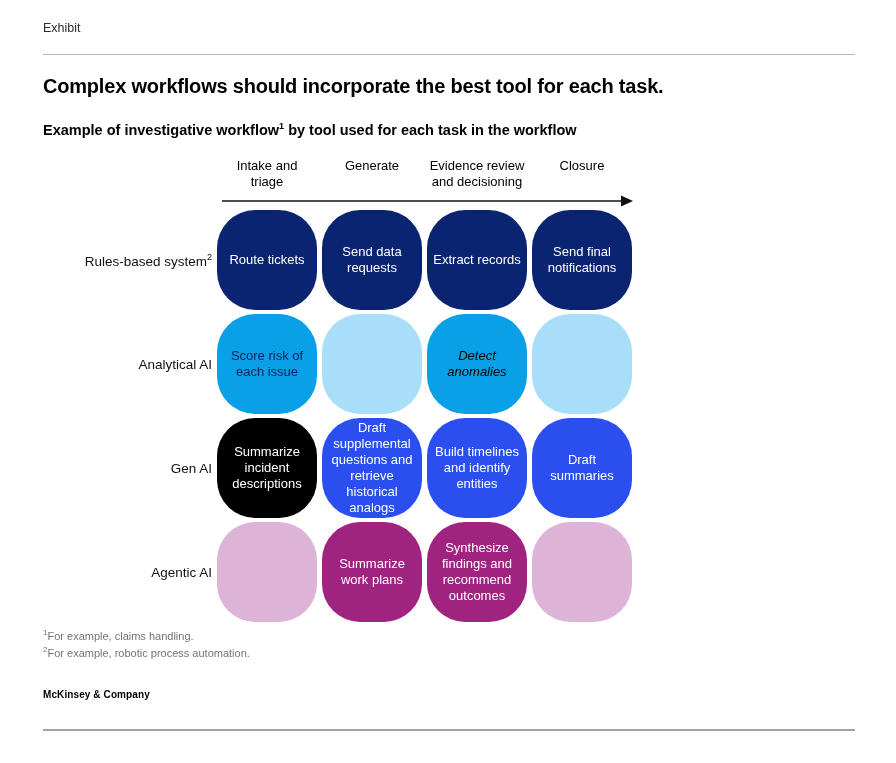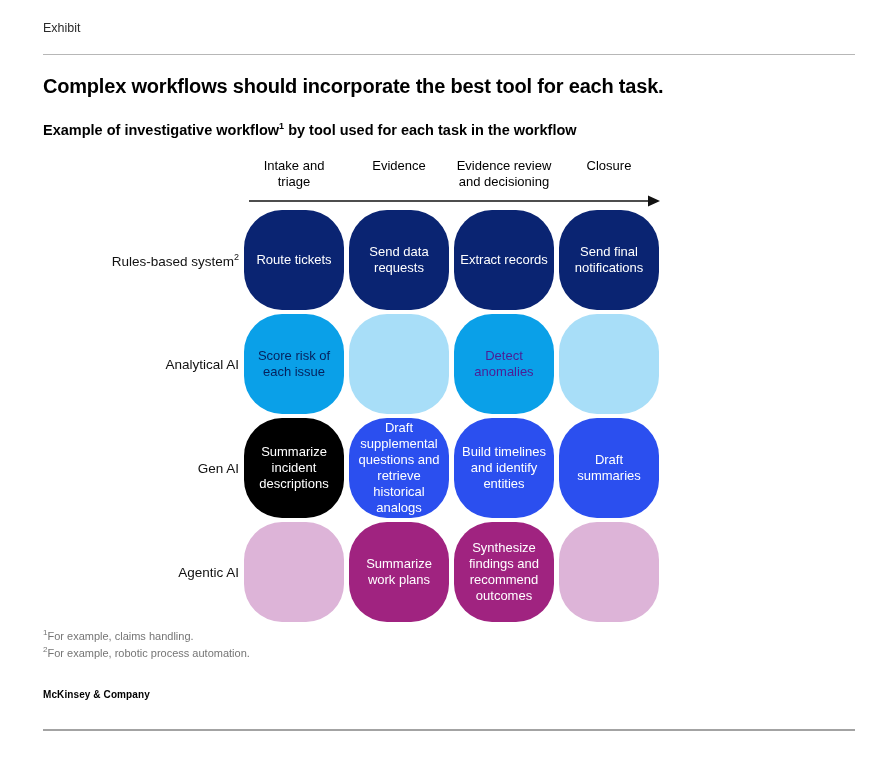--- a/index.html
+++ b/index.html
@@ -6,21 +6,21 @@
   .page {
     position:relative; width:896px; height:763px; overflow:hidden;
     background:#ffffff; font-family:"Liberation Sans", sans-serif; color:#000;
   }
   .exhibit { position:absolute; left:43px; top:21px; font-size:12.5px; color:#2b2b2b; }
   .rule-top { position:absolute; left:43px; top:54px; width:812px; height:1px; background:#b7b7b7; }
   .title { position:absolute; left:43px; top:75px; font-size:20px; font-weight:bold; letter-spacing:-0.2px; }
   .subtitle { position:absolute; left:43px; top:121px; font-size:14.5px; font-weight:bold; }
   .subtitle sup, .rowlabel sup { font-size:9px; }
 
-  .chart { position:absolute; left:54px; top:156px; }
+  .chart { position:absolute; left:27px; top:156px; }
   .grid {
     display:grid;
     grid-template-columns:185px repeat(4, 100px);
     column-gap:5px; row-gap:4px;
   }
   .hdr-spacer { height:50px; }
   .hdr { height:50px; display:flex; justify-content:center; align-items:flex-start; }
   .hdr span { display:inline-block; text-align:center; font-size:13px; line-height:15.5px; padding-top:2px; }
   .hdr-w90 span { width:90px; }
   .hdr-w112 span { width:112px; }
@@ -58,21 +58,21 @@
       <polygon points="401,0.5 413,6 401,11.5" fill="#111111"></polygon>
     </svg>
 
     <div class="grid">
 
       <div class="hdr-spacer"></div>
       <div class="hdr hdr-w90">
           <span>Intake and triage</span>
         </div>
       <div class="hdr hdr-w112">
-          <span>Evidence</span>
+          <span>Generate</span>
         </div>
       <div class="hdr hdr-w112">
           <span>Evidence review and decisioning</span>
         </div>
       <div class="hdr hdr-w112">
           <span>Closure</span>
         </div>
 
       <div class="rowlabel">
           <span><span>Rules-based system</span><sup>2</sup></span>
@@ -93,21 +93,21 @@
       <div class="rowlabel">
           <span>Analytical AI</span>
         </div>
       <div class="cell" style="background-color: rgb(10, 160, 232);">
           <span style="color: rgb(6, 33, 92);">Score risk of each issue</span>
         </div>
       <div class="cell" style="background-color: rgb(168, 222, 248);">
           <span></span>
         </div>
       <div class="cell" style="background-color: rgb(10, 160, 232);">
-          <span style="color: #4c1d95;">Detect anomalies</span>
+          <span style="color: #000000; font-style: italic;">Detect anomalies</span>
         </div>
       <div class="cell" style="background-color: rgb(168, 222, 248);">
           <span></span>
         </div>
 
       <div class="rowlabel">
           <span>Gen AI</span>
         </div>
       <div class="cell" style="background-color: #000000;">
           <span style="color: rgb(255, 255, 255);">Summarize incident descriptions</span>

